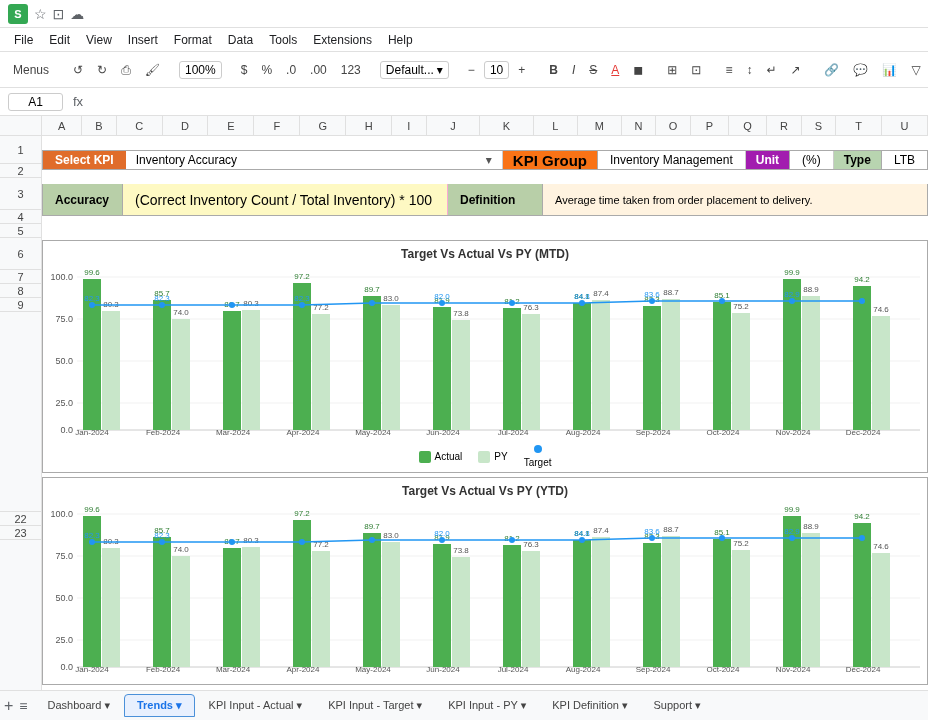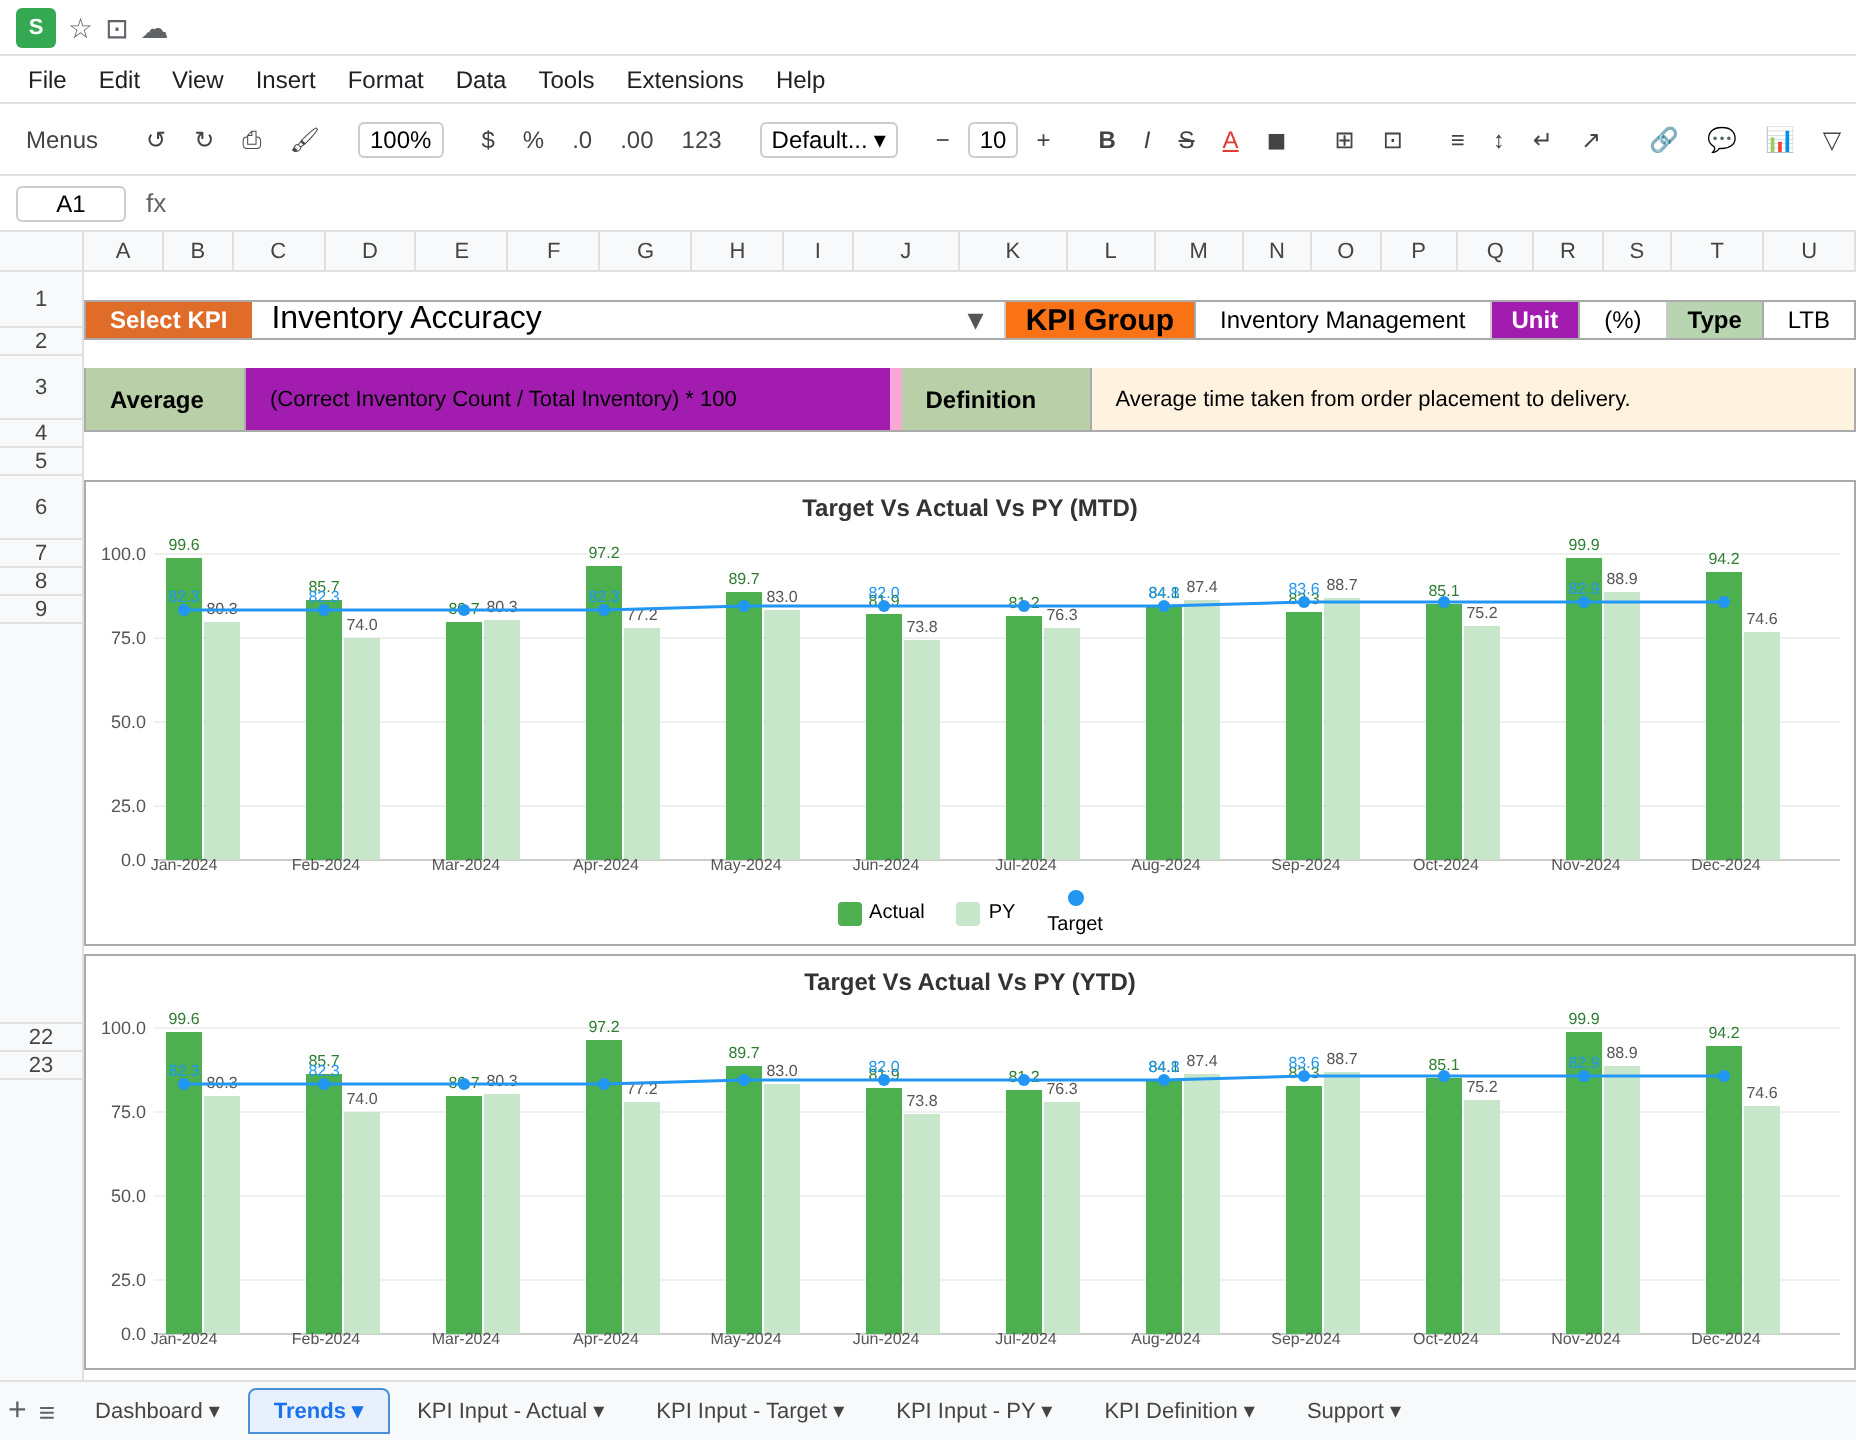--- a/index.html
+++ b/index.html
@@ -183,37 +183,37 @@
 
     </div>
 
     <div style="flex:1; overflow:hidden; padding:0;">
 
 
       <div style="height:14px;"></div>
 
       <div class="kpi-controls" style="height:20px; border:1px solid #aaa;">
         <div class="kpi-select-label" style="background:#e06c2a; color:white; font-weight:bold; padding:0 12px; font-size:12px; display:flex; align-items:center; white-space:nowrap;">Select KPI</div>
-        <div style="flex:1; padding:0 10px; background:#fff; border-right:1px solid #ccc; font-size:16px; display:flex; align-items:center; justify-content:space-between;">
+        <div style="flex:1; padding:0 10px; background:#fff; border-right:1px solid #ccc; font-size:12px; display:flex; align-items:center; justify-content:space-between;">
           <span>Inventory Accuracy</span>
           <span style="color:#555;">▾</span>
         </div>
         <div style="background:#f97316; padding:0 10px; font-size:15px; font-weight:bold; display:flex; align-items:center; border-right:1px solid #aaa; white-space:nowrap;">KPI Group</div>
         <div style="padding:0 12px; background:#fff; font-size:12px; border-right:1px solid #ccc; display:flex; align-items:center; white-space:nowrap;">Inventory Management</div>
         <div style="background:#a21caf; color:white; padding:0 10px; font-size:12px; font-weight:bold; display:flex; align-items:center; border-right:1px solid #aaa; white-space:nowrap;">Unit</div>
         <div style="padding:0 12px; background:#fff; font-size:12px; border-right:1px solid #ccc; display:flex; align-items:center;">(%)</div>
         <div style="background:#b8d4b0; padding:0 10px; font-size:12px; font-weight:bold; display:flex; align-items:center; border-right:1px solid #aaa;">Type</div>
         <div style="padding:0 12px; background:#fff; font-size:12px; display:flex; align-items:center;">LTB</div>
       </div>
 
       <div style="height:14px;"></div>
 
       <div style="display:flex; height:32px; border:1px solid #aaa; border-top:none;">
-        <div style="background:#b8cfa8; padding:0 12px; font-size:12px; font-weight:bold; display:flex; align-items:center; min-width:80px; border-right:1px solid #aaa;">Average</div>
-        <div style="flex:1; padding:0 12px; background:#a21caf; font-size:11px; border-right:6px solid #f9a8d4; display:flex; align-items:center;">(Correct Inventory Count / Total Inventory) * 100</div>
+        <div style="background:#b8cfa8; padding:0 12px; font-size:12px; font-weight:bold; display:flex; align-items:center; min-width:80px; border-right:1px solid #aaa;">Accuracy</div>
+        <div style="flex:1; padding:0 12px; background:#fef9c3; font-size:14px; border-right:1px solid #f9a8d4; display:flex; align-items:center;">(Correct Inventory Count / Total Inventory) * 100</div>
         <div style="background:#b8cfa8; padding:0 12px; font-size:12px; font-weight:bold; display:flex; align-items:center; min-width:95px; border-right:1px solid #aaa;">Definition</div>
         <div style="flex:1.2; padding:0 12px; background:#fff3e0; font-size:11px; display:flex; align-items:center;">Average time taken from order placement to delivery.</div>
       </div>
 
       <div style="height:14px;"></div>
       <div style="height:10px;"></div>
 
       <div style="border:1px solid #aaa; background:#fff; padding:6px 2px 4px; margin:0;">
         <div style="text-align:center; font-size:12px; font-weight:bold; color:#333; margin-bottom:4px;">Target Vs Actual Vs PY (MTD)</div>
         <svg width="880" height="175">

